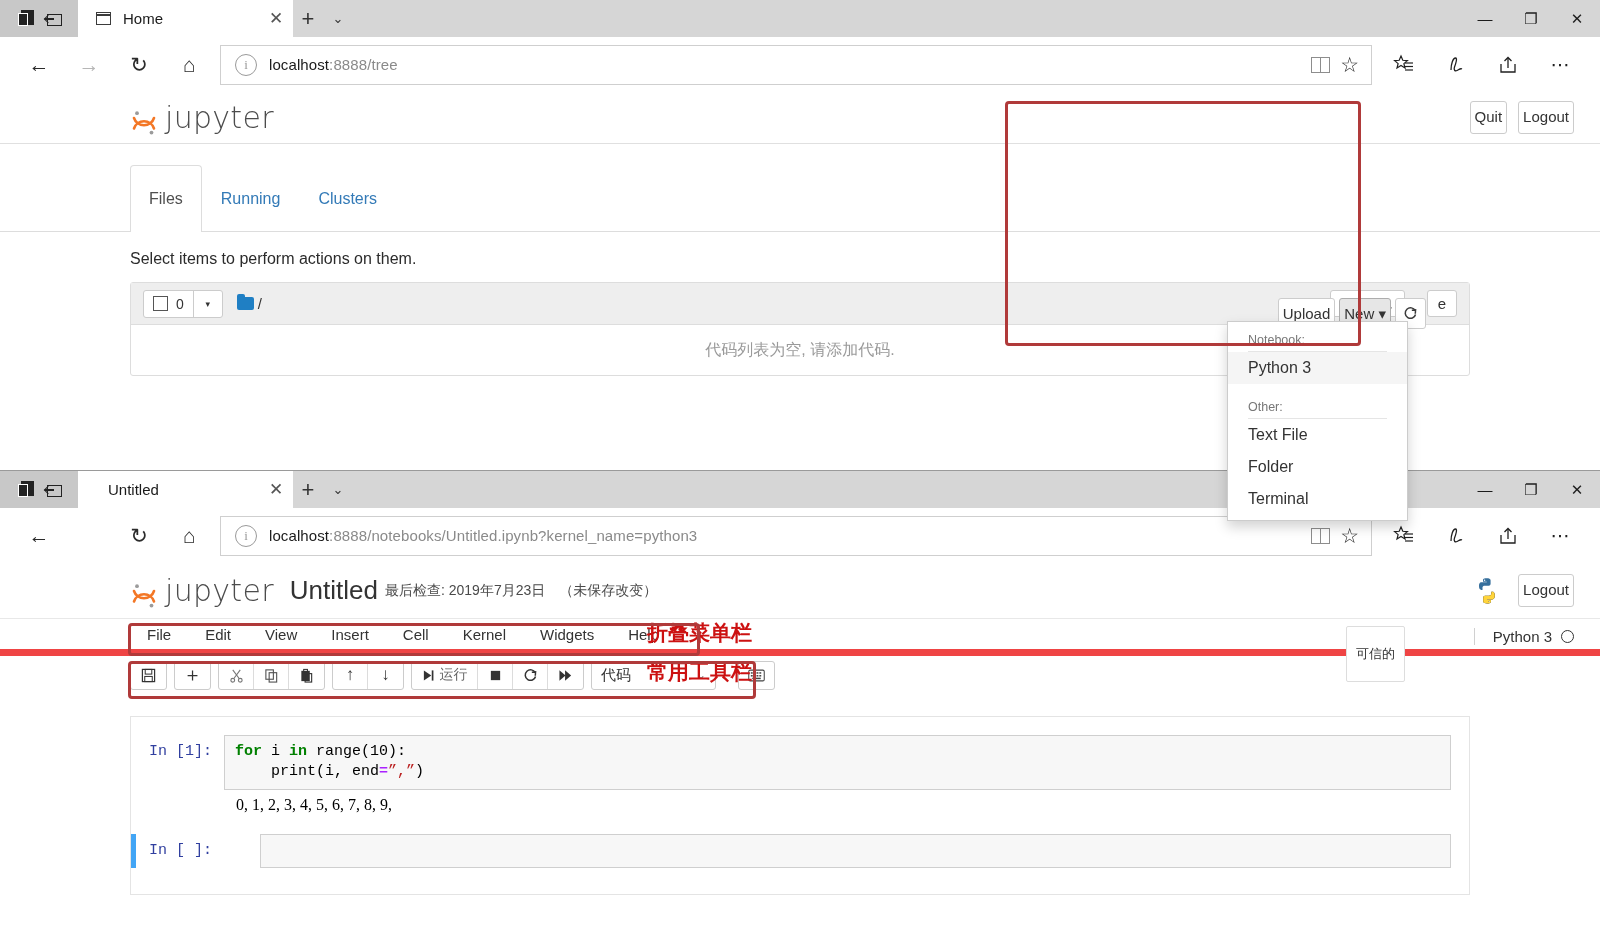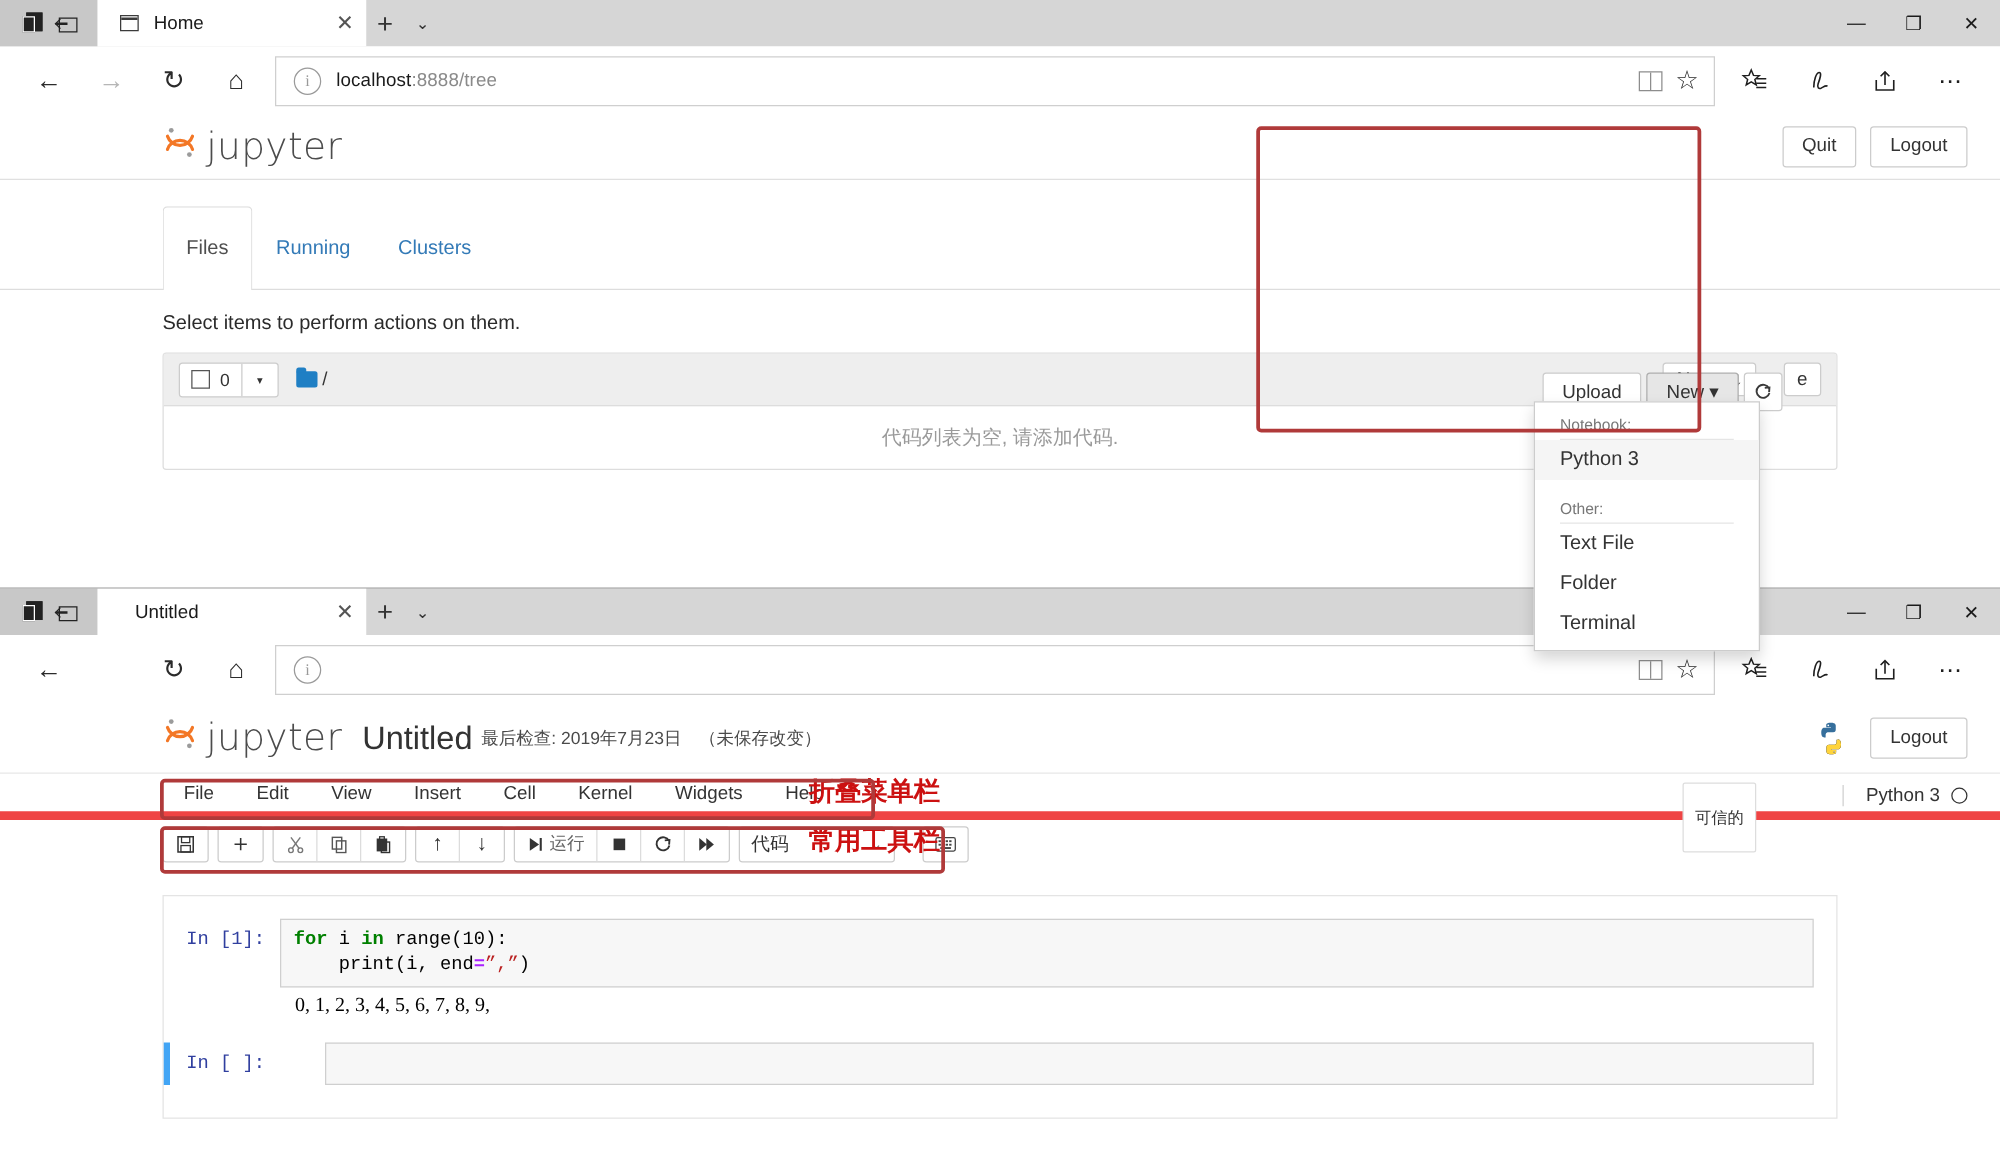--- a/index.html
+++ b/index.html
@@ -79,28 +79,28 @@
   .navtools { display:flex; align-items:center; }
   .navtools div { width:52px; height:44px; display:flex; align-items:center; justify-content:center;
       font-size:19px; color:#1f1f1f; }
 
   
   .jpage { background:#fff; position:relative; }
   .jheader {
     height:52px; border-bottom:1px solid #e0e0e0; display:flex; align-items:center;
     padding: 0 26px 0 130px; position:relative;
   }
-  .jlogo { display:flex; align-items:flex-start; gap:9px; }
+  .jlogo { display:flex; align-items:flex-end; gap:9px; }
   .jlogo-mark { width:26px; height:26px; position:relative; }
   .jlogo-text { font-size:30px; color:#4c4c4c; font-weight:300; letter-spacing:0.3px;
                 font-family:"DejaVu Sans", sans-serif; }
   .jhdr-right { margin-left:auto; display:flex; gap:11px; }
   .btn {
     border:1px solid #cccccc; background:#fff; color:#333; font-size:15px;
-    padding:7px 15px; border-radius:3px; line-height:1.1;
+    padding:7px 4px; border-radius:3px; line-height:1.1;
     font-family:"Liberation Sans", sans-serif;
   }
   .btn-gray { background:#e6e6e6; border-color:#adadad; }
 
   .jtabs { display:flex; padding-left:130px; border-bottom:1px solid #dddddd; margin-top:20px;}
   .jtab { font-size:16px; color:#337ab7; padding:24px 18px; border:1px solid transparent;
           border-bottom:none; position:relative; top:1px; }
   .jtab.active { color:#4f4f4f; background:#fff; border-color:#ddd; border-radius:4px 4px 0 0;}
 
   .jnotice { font-size:16px; color:#2b2b2b; padding:18px 0 0 130px; }
@@ -356,20 +356,21 @@
         <div>✕</div>
       </div>
     </div>
 
     <div class="navbar">
       <div class="navbtn">←</div>
       <div class="navbtn" style="margin-left:50px;">↻</div>
       <div class="navbtn">⌂</div>
       <div class="addrbar">
         <span class="addr-info">i</span>
+        <span class="addr-url"><b>localhost</b><span>:8888/notebooks/Untitled.ipynb?kernel_name=python3</span></span>
         <span class="addr-icons">
           <span class="icon-book"></span>
           <span class="icon-star">☆</span>
         </span>
       </div>
       <div class="navtools">
         <div>
           <svg width="22" height="22" viewBox="0 0 22 22">
               <path d="M8 2 L9.8 6.3 L14.4 6.6 L10.9 9.6 L12 14 L8 11.5 L4 14 L5.1 9.6 L1.6 6.6 L6.2 6.3 Z" fill="none" stroke="#1f1f1f" stroke-width="1.2"></path>
               <line x1="12" y1="9" x2="20" y2="9" stroke="#1f1f1f" stroke-width="1.2"></line>

